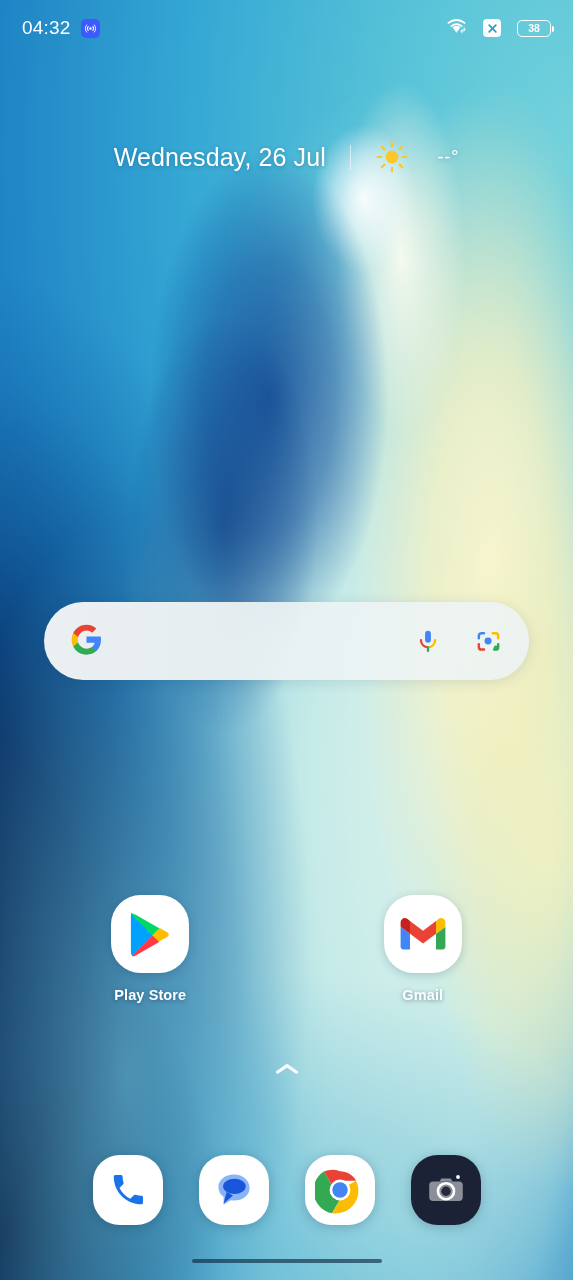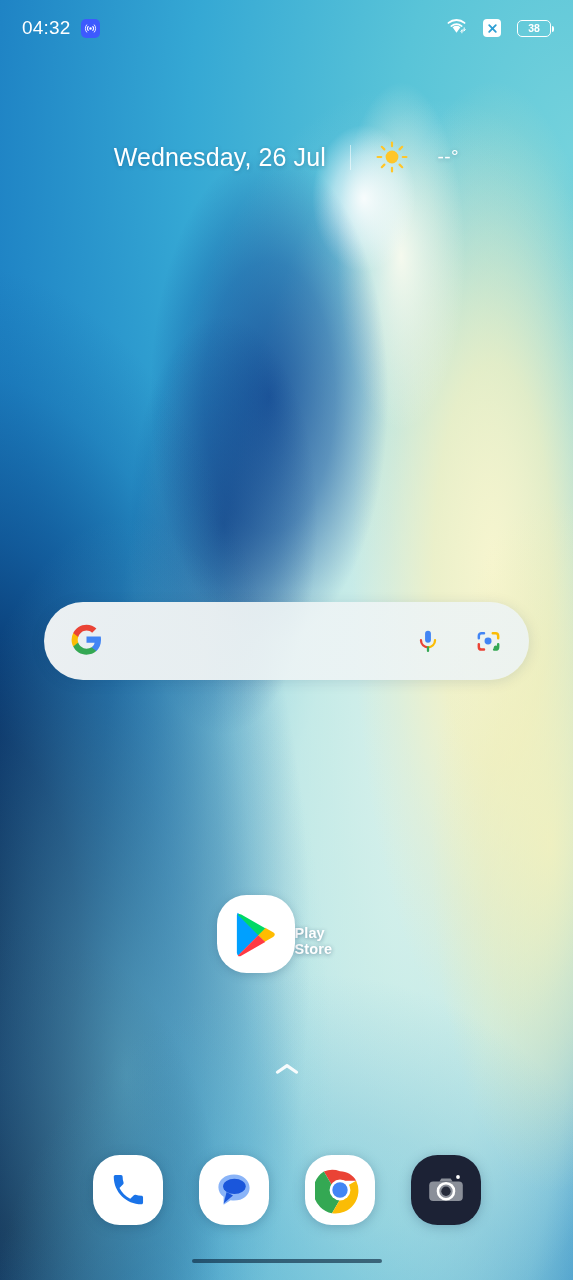--- a/index.html
+++ b/index.html
@@ -130,21 +130,21 @@
   .sb-input { flex:1; height:100%; background:transparent; border:none; outline:none;
     font-family:"Liberation Sans", sans-serif; font-size:17px; color:#5f6368; padding-left:18px; }
   .sb-icons { display:flex; align-items:center; gap:30px; }
   .sb-icon-btn { width:30px; height:30px; display:flex; align-items:center; justify-content:center; }
 
   
   #app-grid {
     position:absolute; left:0; right:0; top:895px; z-index:15;
     display:flex; justify-content:space-around; padding:0 14px;
   }
-  .app-cell { width:140px; display:flex; flex-direction:row; align-items:center; }
+  .app-cell { width:140px; display:flex; flex-direction:column; align-items:center;text-align:right; }
   .app-icon {
     width:78px; height:78px; display:flex; align-items:center; justify-content:center;
     filter:drop-shadow(0 2px 5px rgba(8,40,75,0.2));
   }
   .squircle-white {
     width:78px; height:78px; background:#ffffff;
     border-radius:38% / 38%;
     display:flex; align-items:center; justify-content:center;
   }
   .squircle-red {
@@ -304,20 +304,34 @@
           <path fill="#FFBC00" d="M28.6 29.8 22.2 23.4 v-.5 -.5 l6.4 -6.4 .15 .1 7.6 4.3 c2.2 1.2 2.2 3.2 0 4.5 l-7.6 4.3 Z"></path>
           <path fill="#FF3A44" d="M28.8 29.7 22.2 23.1 2.6 42.7 c .75 .8 1.95 .9 3.3 .1 l22.9 -13.1"></path>
           <path fill="#00D965" d="M28.8 16.5 5.9 3.4 C4.55 2.6 3.35 2.7 2.6 3.5 l19.6 19.6 Z"></path>
         </svg>
       </div>
     </div>
     <span class="app-label">Play Store</span>
   </div>
 
 
+  <div class="app-cell">
+    <div class="app-icon">
+      <div class="squircle-white">
+        <svg width="46" height="36" viewBox="0 0 46 36">
+          <path fill="#4285F4" d="M3.4 33.4 h6.6 V17.8 L.6 10.8 V30.6 a2.8 2.8 0 0 0 2.8 2.8Z"></path>
+          <path fill="#34A853" d="M36.0 33.4 h6.6 a2.8 2.8 0 0 0 2.8 -2.8 V10.8 l-9.4 7.0 Z"></path>
+          <path fill="#FBBC04" d="M36.0 5.0 V17.8 l9.4 -7.0 V6.4 c0 -3.6 -4.1 -5.7 -7.0 -3.5 Z"></path>
+          <path fill="#EA4335" d="M10.0 17.8 V5.0 L23.0 14.8 L36.0 5.0 v12.8 L23.0 27.6 Z"></path>
+          <path fill="#C5221F" d="M.6 6.4 v4.4 l9.4 7.0 V5.0 L7.6 2.9 C4.7 .7 .6 2.8 .6 6.4Z"></path>
+        </svg>
+      </div>
+    </div>
+    <span class="app-label">Gmail</span>
+  </div>
 
 </div>
 
 <div id="drawer-chevron">
   <span>
     <svg width="26" height="14" viewBox="0 0 26 14" fill="none">
       <path d="M3.4 10.2 L13 3.6 L22.6 10.2" stroke="#ffffff" stroke-width="3.1" stroke-linecap="round" stroke-linejoin="round" opacity="0.93"></path>
     </svg>
   </span>
 </div>

